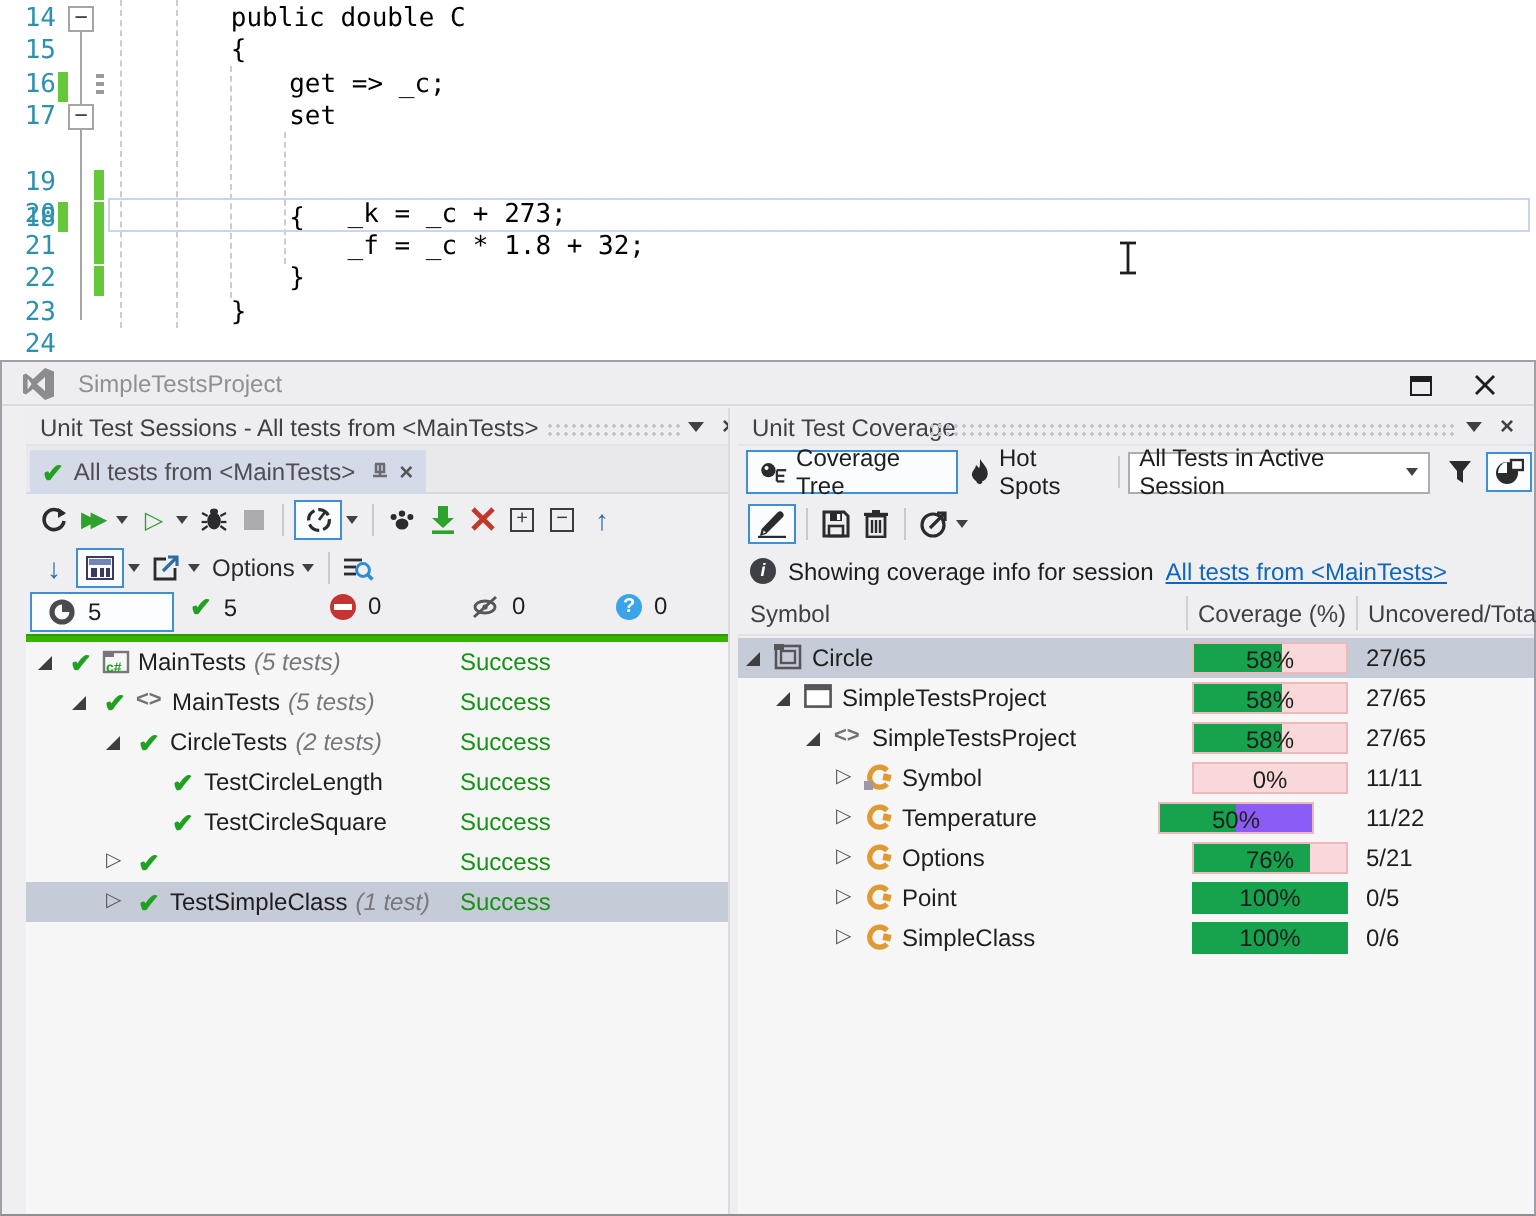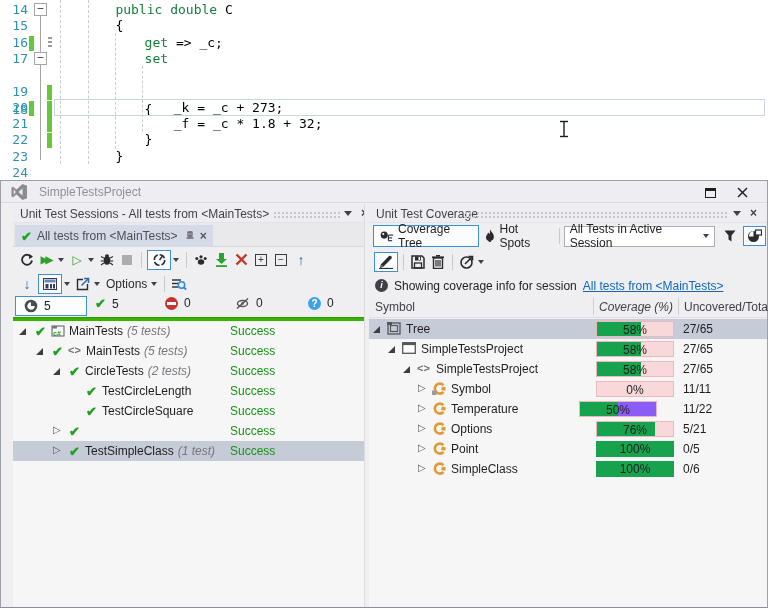--- a/index.html
+++ b/index.html
@@ -12,21 +12,21 @@
   .code-line { position:absolute; left:0; height:17px; width:768px; }
   .lnum { position:absolute; left:0; width:28px; text-align:right; color:#2B91AF; }
   .foldline { position:absolute; left:40px; width:1px; background:#A5A5A5; }
   .foldbox { position:absolute; left:34px; width:13px; height:13px; border:1px solid #A5A5A5; background:#FFF;
              color:#444; font-size:11px; line-height:10px; text-align:center; z-index:3; }
   .bar1 { position:absolute; left:29px; width:5px; height:15px; }
   .bar2 { position:absolute; left:47px; width:5px; height:15px; }
   .dots-marker { position:absolute; left:48px; width:4px; height:12px;
                  background:repeating-linear-gradient(#9A9AA0 0 2px, transparent 2px 4px); }
   .code-text { position:absolute; left:57px; white-space:pre; color:#000; }
-  .code-text .k { color:#15803d; }
+  .code-text .k { color:#000000; }
   .guide { position:absolute; width:1px; border-left:1px dashed #CCCCCC; }
   .current-box { position:absolute; left:54px; right:3px; height:17px; border:1px solid #CBD4E8; z-index:1; }
   .ibeam { position:absolute; z-index:5; }
 
   
   .dock-window { position:absolute; left:0; top:180px; width:768px; height:428px;
                  background:#EFEFF2; border:1px solid #9EA0A9; border-bottom-color:#8C8E97; }
   .titlebar { position:relative; height:22px; background:#EEEEF2; border-bottom:1px solid #DADBE0; }
   .titlebar .vs-logo { position:absolute; left:10px; top:3px; }
   .title-text { position:absolute; left:38px; top:4px; font-size:12px; color:#8F9094; }
@@ -510,34 +510,34 @@
 
         <div class="info-row">
           <span class="info-i">i</span>
           <span>Showing coverage info for session</span>
           <a class="link" href="#">All tests from &lt;MainTests&gt;</a>
         </div>
 
         <div class="colhdr">
           <span style="left:6px;">Symbol</span>
           <div class="colsep" style="left:224px;"></div>
-          <span style="left:230px;font-style:italic;">Coverage (%)</span>
+          <span style="left:230px;">Coverage (%)</span>
           <div class="colsep" style="left:309px;"></div>
           <span style="left:315px;">Uncovered/Total</span>
         </div>
 
         <div class="tree" style="top:115px;" id="right-tree">
             <div class="trow selected">
               <div class="tri-open" style="left: 4px;"></div>
               <span style="position: absolute; top: 3px; width: 15px; height: 14px; left: 18px;"><svg width="14" height="13" viewBox="0 0 14 13">
                   <rect x="1" y="1" width="12" height="11" fill="none" stroke="#55555A" stroke-width="1.3"></rect>
                   <rect x="3.5" y="3.5" width="7" height="6" fill="none" stroke="#55555A" stroke-width="1.2"></rect>
                   <rect x="0" y="0" width="5" height="3" fill="#55555A"></rect>
                 </svg></span>
-              <span class="tcell" style="left: 37px;">Tree</span>
+              <span class="tcell" style="left: 37px;">Circle</span>
               <div class="covbar" style="left: 227px; background: rgb(249, 216, 218); border: 1px solid rgb(239, 183, 187);">
                 <div class="fill" style="width: 58%; background: rgb(23, 162, 78);"></div>
                 <div class="pct">58%</div>
               </div>
               <span class="ratio" style="left: 314px;">27/65</span>
             </div>
             <div class="trow">
               <div class="tri-open" style="left: 19px;"></div>
               <span style="position: absolute; top: 3px; width: 15px; height: 14px; left: 33px;"><svg width="14" height="12" viewBox="0 0 14 12">
                   <rect x="0.7" y="0.7" width="12.6" height="10.6" fill="#FFF" stroke="#55555A" stroke-width="1.3"></rect>

